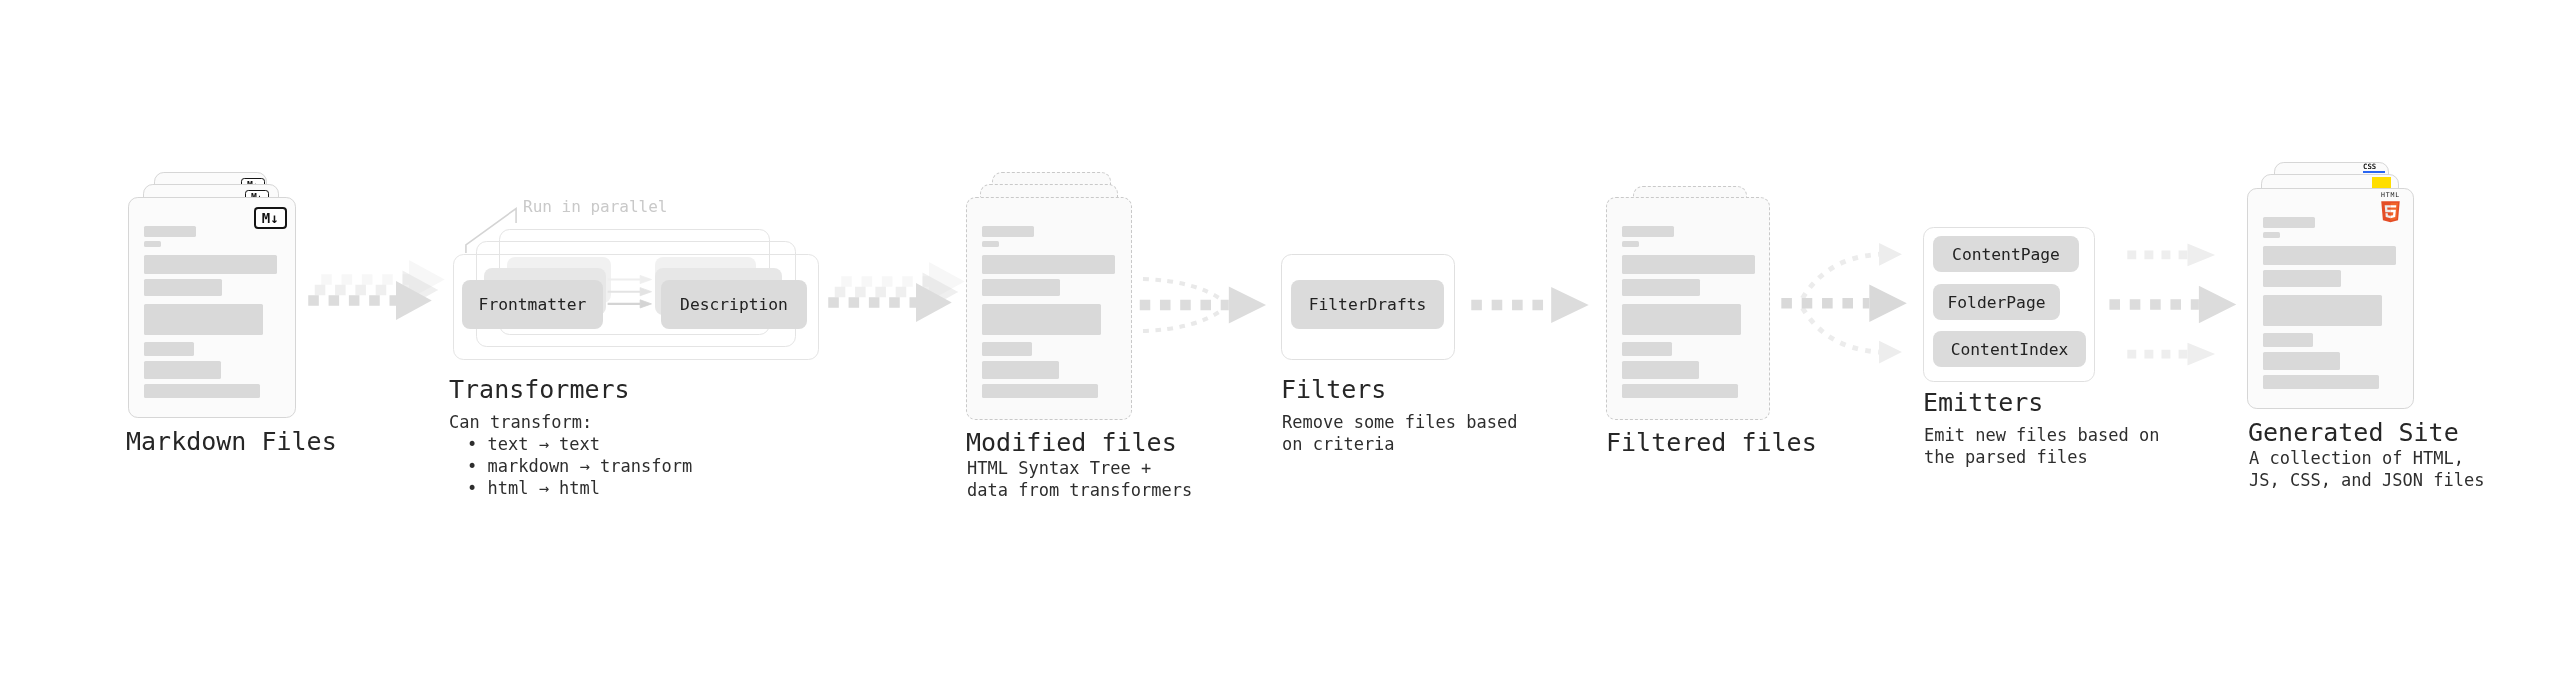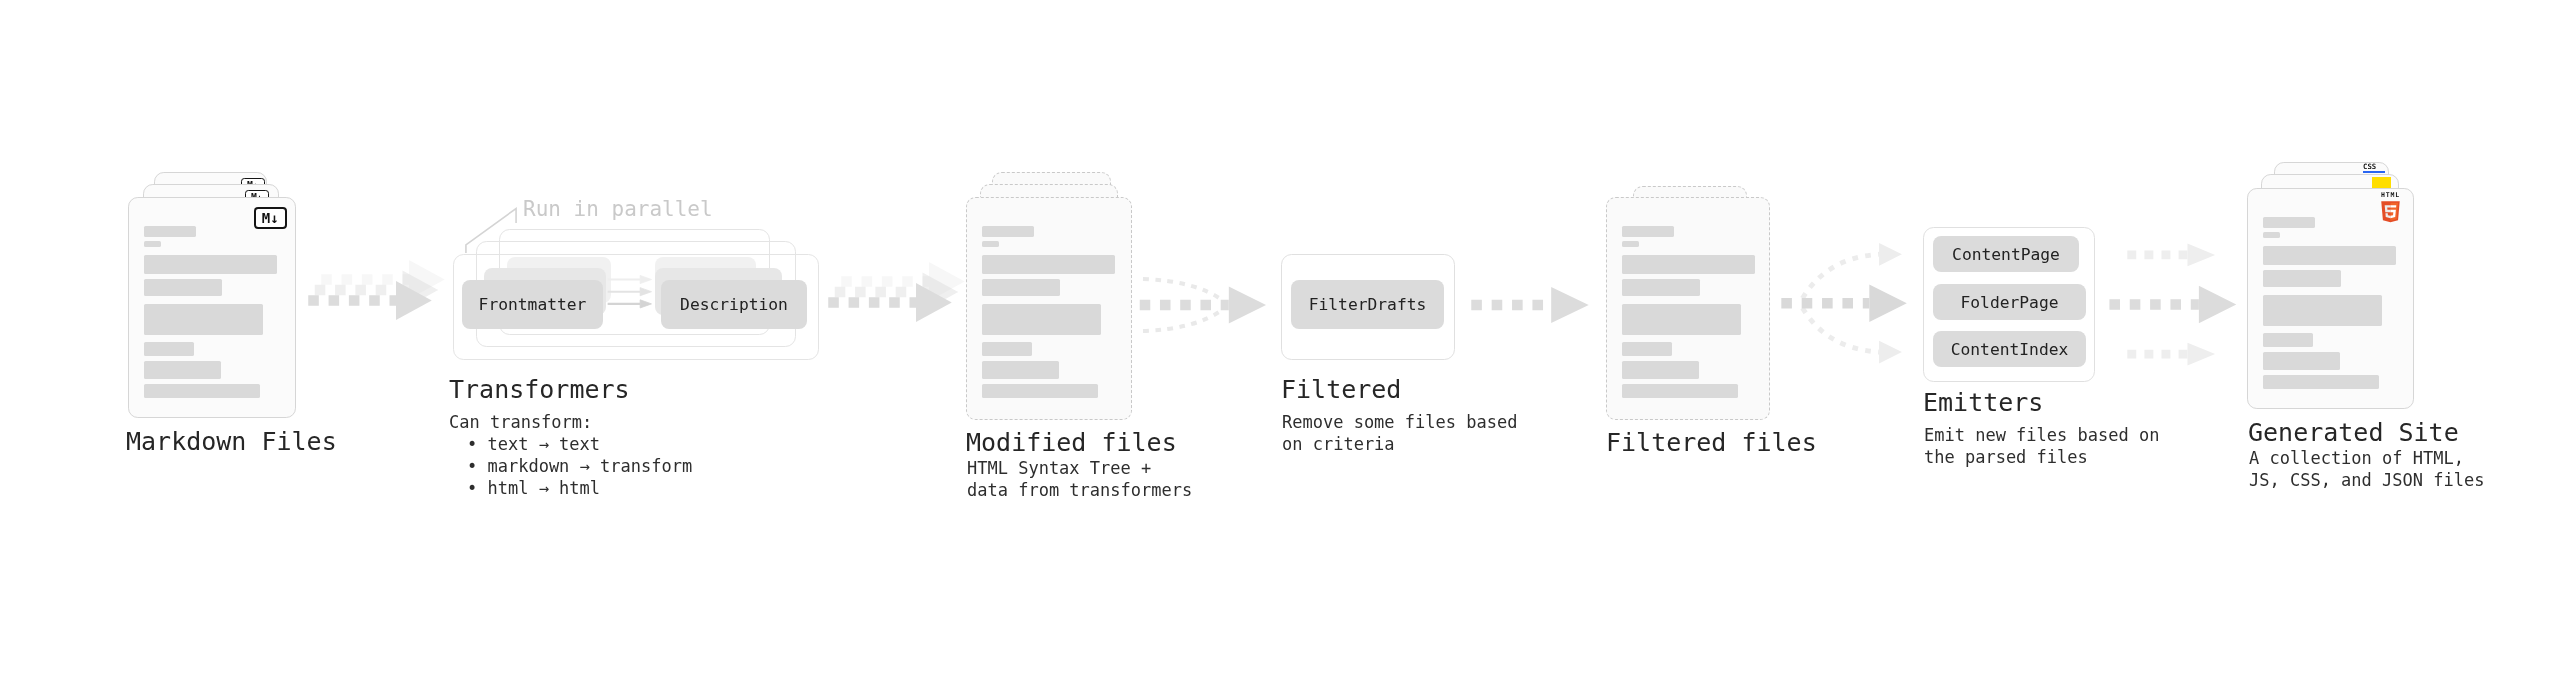--- a/index.html
+++ b/index.html
@@ -28,28 +28,28 @@
   
   .pill{position:absolute;background:#dbdbdb;border-radius:8.1px;display:flex;align-items:center;
         justify-content:center;font-size:16.3px;color:#222;box-sizing:border-box;}
   .pill.g1{background:#e7e7e7;}
   .pill.g2{background:#f1f1f1;}
   
   .node-label{position:absolute;font-size:25px;color:#262626;white-space:pre;}
   .node-body{position:absolute;}
   .node-body div{font-size:17px;line-height:22px;color:#2e2e2e;white-space:pre;}
   .node-body div.indent{padding-left:18px;}
-  .note-label{position:absolute;font-size:21px;color:#c9c9c9;white-space:pre;}
+  .note-label{position:absolute;font-size:16px;color:#c9c9c9;white-space:pre;}
   svg{position:absolute;overflow:visible;}
   
   .css-badge{position:absolute;width:22px;font-size:7.3px;font-weight:bold;color:#141414;
              line-height:7.3px;border-bottom:2.4px solid #2965f1;padding-bottom:0.8px;box-sizing:border-box;}
   .js-badge{position:absolute;width:18.7px;height:10.6px;background:#ffde00;}
   .html5-logo{position:absolute;width:23px;text-align:center;}
-  .html5-word{font-size:6.5px;font-weight:bold;letter-spacing:0.8px;color:#141414;line-height:7.3px;}
+  .html5-word{font-size:6.5px;font-weight:normal;letter-spacing:0.8px;color:#141414;line-height:7.3px;}
 </style>
 </head>
 <body>
 
 <div class="canvas">
 
   <div>
     <div class="doc" style="left:154px;top:172px;width:113px;height:221px"></div>
     <div class="md-badge small" style="left:241px;top:178px">M↓</div>
     <div class="doc" style="left:143px;top:184px;width:136px;height:221px"></div>
@@ -167,21 +167,21 @@
   <svg style="left:1136px;top:271px" width="137" height="68" viewBox="0 0 168 84">
     <path d="M 8,10 Q 72,12 106,36" fill="none" stroke="#e9e9e9" stroke-width="5" stroke-dasharray="7 8"></path>
     <path d="M 8,74 Q 72,72 106,48" fill="none" stroke="#e9e9e9" stroke-width="5" stroke-dasharray="7 8"></path>
     <line x1="4" y1="42" x2="114" y2="42" stroke="#dcdcdc" stroke-width="13" stroke-dasharray="13 12"></line>
     <polygon points="114,19 160,42 114,65" fill="#dcdcdc"></polygon>
   </svg>
 
   <div>
     <div class="wbox" style="left:1281px;top:254px;width:174px;height:106px"></div>
     <div class="pill" style="left:1291px;top:280px;width:153px;height:49px">FilterDrafts</div>
-    <div class="node-label" style="left:1281px;top:375px">Filtered</div>
+    <div class="node-label" style="left:1281px;top:375px">Filters</div>
     <div class="node-body" style="left:1282px;top:411px">
       <div>Remove some files based</div>
       <div>on criteria</div>
     </div>
   </div>
 
   <svg style="left:1468px;top:282px" width="124" height="46" viewBox="0 0 152 56">
     <line x1="4" y1="28" x2="102" y2="28" stroke="#dcdcdc" stroke-width="13" stroke-dasharray="13 12"></line>
     <polygon points="102,6 148,28 102,50" fill="#dcdcdc"></polygon>
   </svg>
@@ -208,21 +208,21 @@
     <polygon points="124,6 152,20 124,34" fill="#ededed"></polygon>
     <path d="M 30,86 Q 60,136 124,140" fill="none" stroke="#ececec" stroke-width="6" stroke-dasharray="7 9"></path>
     <polygon points="124,126 152,140 124,154" fill="#ededed"></polygon>
     <line x1="4" y1="80" x2="112" y2="80" stroke="#d9d9d9" stroke-width="13" stroke-dasharray="13 12"></line>
     <polygon points="112,57 158,80 112,103" fill="#d9d9d9"></polygon>
   </svg>
 
   <div>
     <div class="wbox" style="left:1923px;top:227px;width:172px;height:155px"></div>
     <div class="pill" style="left:1933px;top:236px;width:146px;height:36px">ContentPage</div>
-    <div class="pill" style="left:1933px;top:284px;width:153px;height:36px">FolderPage</div>
+    <div class="pill" style="left:1933px;top:284px;width:127px;height:36px">FolderPage</div>
     <div class="pill" style="left:1933px;top:331px;width:153px;height:36px">ContentIndex</div>
     <div class="node-label" style="left:1923px;top:388px">Emitters</div>
     <div class="node-body" style="left:1924px;top:424px">
       <div>Emit new files based on</div>
       <div>the parsed files</div>
     </div>
   </div>
 
   <svg style="left:2106px;top:237px" width="137" height="135" viewBox="0 0 168 166">
     <g>

